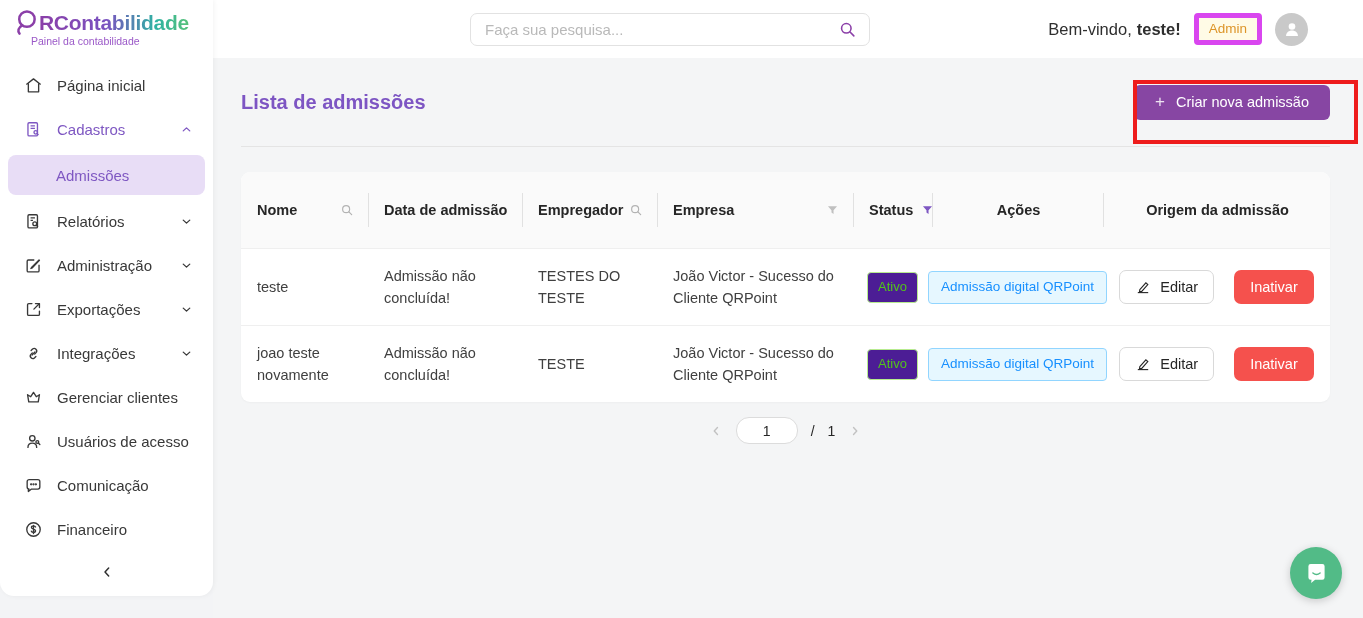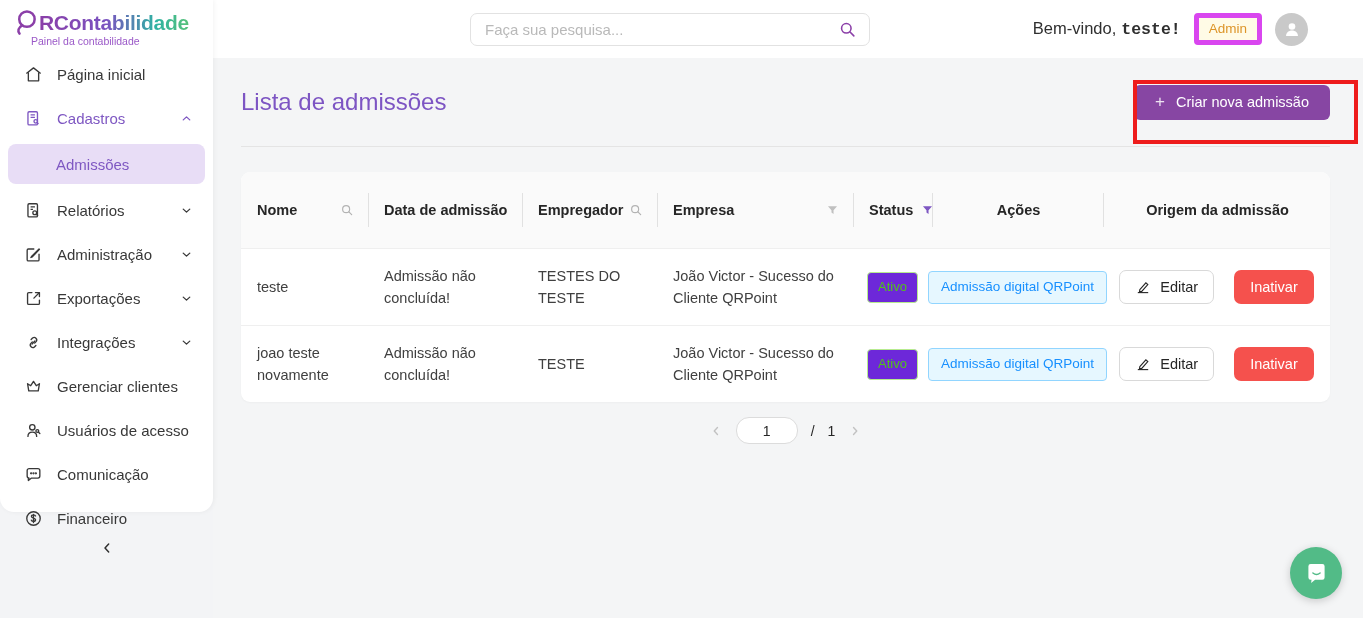--- a/index.html
+++ b/index.html
@@ -25,33 +25,33 @@
     font-family:"Liberation Sans", sans-serif; background:transparent;
   }
   .searchbox input::placeholder { color:#b9b9b9; }
   .search-glyph { color:#8b3fa8; }
 
   .welcome-group {
     position:absolute; right:55px; top:0; height:58px;
     display:flex; align-items:center; gap:13px;
   }
   .welcome-text { font-size:16.5px; color:#2f2f2f; }
-  .welcome-text b { margin-left:5px;font-family:Liberation Mono, monospace; }
+  .welcome-text b { margin-left:5px; }
   .admin-badge {
     font-size:13.5px; color:#dd9528; background:#fffbe6;
     border:5px solid #d946ef; border-radius:4px; padding:3px 10px 4px;
   }
   .avatar {
     width:33px; height:33px; border-radius:50%; background:#c9c9c9;
     display:flex; align-items:center; justify-content:center; cursor:pointer;
   }
 
   
   .sidebar {
-    position:absolute; left:0; top:0; width:213px; height:512px;
+    position:absolute; left:0; top:0; width:213px; height:596px;
     background:#fff; z-index:2; border-radius:0 0 14px 14px;
     box-shadow:1px 0 5px rgba(0,0,0,.05);
     display:flex; flex-direction:column;
   }
   .logo { height:58px; padding:8px 0 0 13px; cursor:pointer; }
   .logo-row { display:flex; align-items:center; gap:1px; }
   .logo-name {
     font-size:21px; font-weight:bold; letter-spacing:-0.3px;
     background:linear-gradient(90deg,#8b3fa8 0%,#7a52c0 45%,#2fb3a3 78%,#58c178 100%);
     -webkit-background-clip:text; background-clip:text; color:transparent;
@@ -76,21 +76,21 @@
     display:flex; align-items:center; justify-content:center;
     color:#2f2f2f; cursor:pointer;
   }
 
   
   .content {
     position:absolute; left:213px; top:58px; right:0; bottom:0;
     background:#f4f5f6; padding:0 33px 0 28px;
   }
   .title-row { height:89px; display:flex; align-items:center; justify-content:space-between; border-bottom:1px solid #e4e4e4; }
-  .page-title { font-size:24px; font-weight:400; color:#7d55c3; }
+  .page-title { font-size:20px; font-weight:700; color:#7d55c3; }
   .create-btn {
     height:35px; background:#8746a3; color:#fff; border:none; border-radius:6px;
     padding:0 21px; font-size:14.5px; display:flex; align-items:center; gap:11px;
     cursor:pointer; font-family:"Liberation Sans", sans-serif;
   }
   .create-btn .plus { font-size:17px; opacity:.85; }
 
   .annotation-box {
     position:absolute; left:1133px; top:80px; width:225px; height:64px;
     border:4px solid #ee1c1c; z-index:10; pointer-events:none;
@@ -116,21 +116,21 @@
 
   .tbody .trow { border-top:1px solid #efefef; }
   .td {
     min-height:76px; display:flex; align-items:center;
     padding:14px 14px 14px 16px; font-size:14.5px; color:#404040; line-height:22px;
   }
   .td.centered { justify-content:center; padding-left:8px; padding-right:8px; }
   .td.actions { gap:20px; }
 
   .badge-status {
-    font-size:13px; color:#52c41a; background:#6d28d9; border:1px solid #b7eb8f;
+    font-size:13px; color:#52c41a; background:#4c1d95; border:1px solid #b7eb8f;
     border-radius:4px; padding:3px 10px 4px; white-space:nowrap;
   }
   .badge-origin {
     font-size:13.5px; color:#1890ff; background:#e6f7ff; border:1px solid #91d5ff;
     border-radius:4px; padding:4px 12px 5px; white-space:nowrap;
   }
   .btn-edit {
     height:34px; padding:0 15px; background:#fff; border:1px solid #d9d9d9;
     border-radius:7px; display:flex; align-items:center; gap:9px; font-size:14.5px;
     color:#262626; cursor:pointer; font-family:"Liberation Sans", sans-serif; white-space:nowrap;

